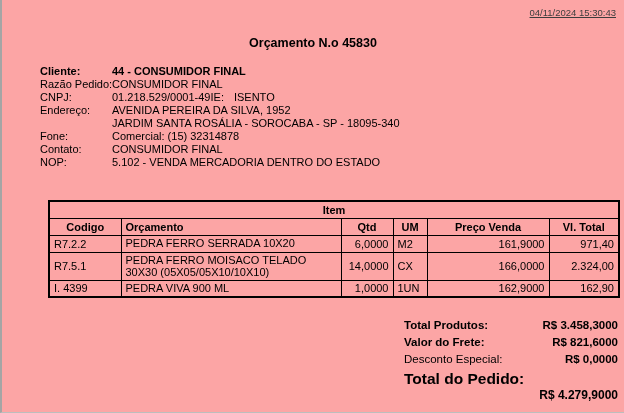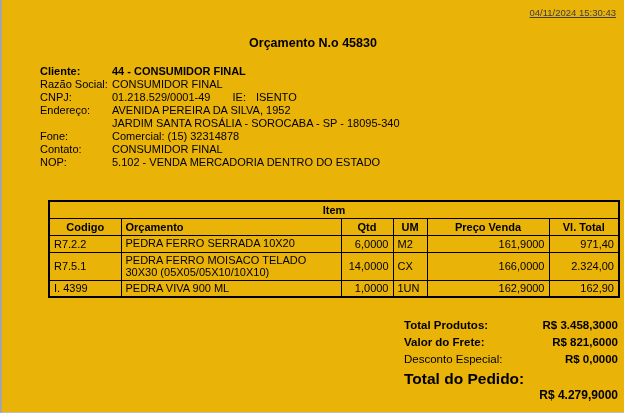--- a/index.html
+++ b/index.html
@@ -3,21 +3,21 @@
 <meta charset="utf-8">
 <style>
   * { margin: 0; padding: 0; box-sizing: border-box; }
   html, body { background: #ffffff; }
   body { font-family: "Liberation Sans", sans-serif; color: #000; }
 
   .page {
     position: relative;
     width: 624px;
     height: 413px;
-    background: #eab308;
+    background: #fca5a5;
     border-left: 2px solid #a5a5a5;
     border-bottom: 1px solid #bdbdbd;
     overflow: hidden;
   }
 
   .timestamp {
     position: absolute;
     top: 7px;
     right: 8px;
     font-size: 9.5px;
@@ -38,21 +38,21 @@
   .client-block {
     position: absolute;
     top: 65px;
     left: 38px;
     font-size: 11px;
     line-height: 13px;
   }
   .client-row { display: flex; white-space: nowrap; }
   .client-label { width: 72px; flex: 0 0 72px; }
   .client-row.bold { font-weight: bold; }
-  .ie-label { margin-left: 22px; }
+  .ie-label { }
   .ie-value { margin-left: 10px; }
 
   table.items {
     position: absolute;
     top: 200px;
     left: 46px;
     width: 570px;
     border-collapse: collapse;
     table-layout: fixed;
     font-size: 11px;
@@ -91,21 +91,21 @@
   <div class="timestamp">04/11/2024 15:30:43</div>
 
   <div class="title">Orçamento N.o 45830</div>
 
   <div class="client-block">
     <div class="client-row bold">
       <span class="client-label">Cliente:</span>
       <span class="client-value">44 - CONSUMIDOR FINAL</span>
     </div>
     <div class="client-row">
-      <span class="client-label">Razão Social:</span>
+      <span class="client-label">Razão Pedido:</span>
       <span class="client-value">CONSUMIDOR FINAL</span>
     </div>
     <div class="client-row">
       <span class="client-label">CNPJ:</span>
       <span class="client-value">01.218.529/0001-49</span>
       <span class="ie-label">IE:</span>
       <span class="ie-value">ISENTO</span>
     </div>
     <div class="client-row">
       <span class="client-label">Endereço:</span>

